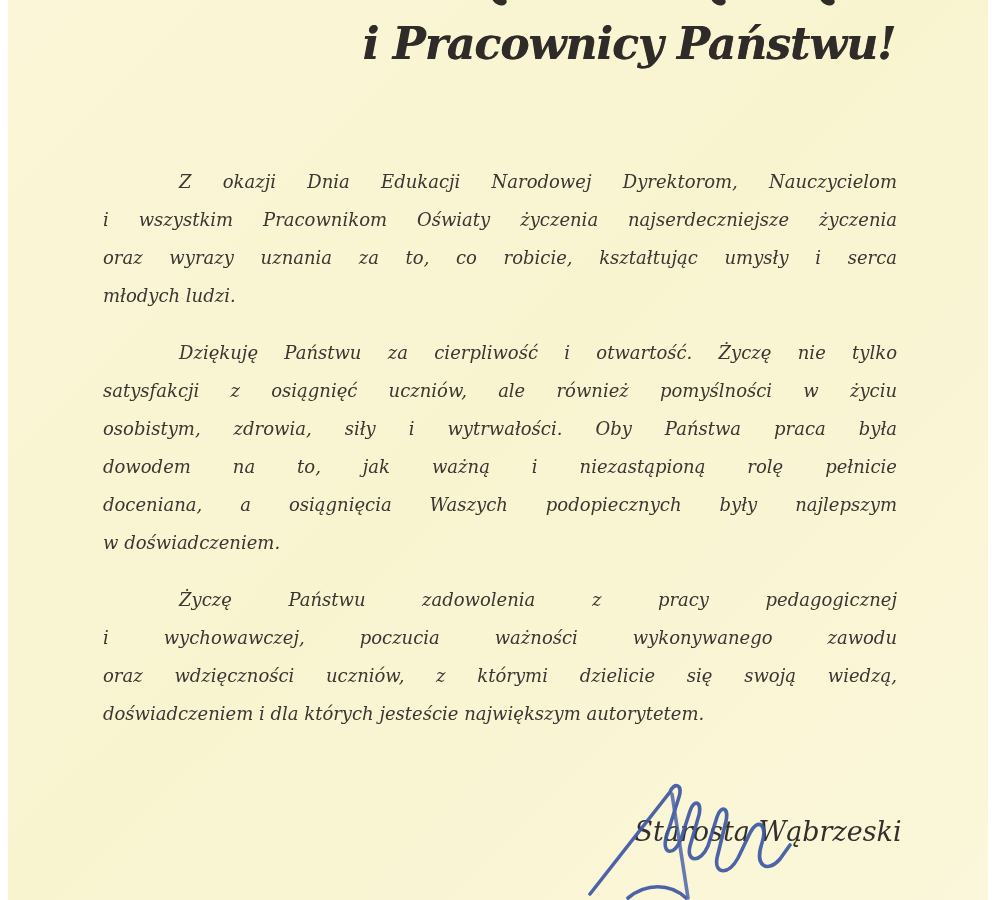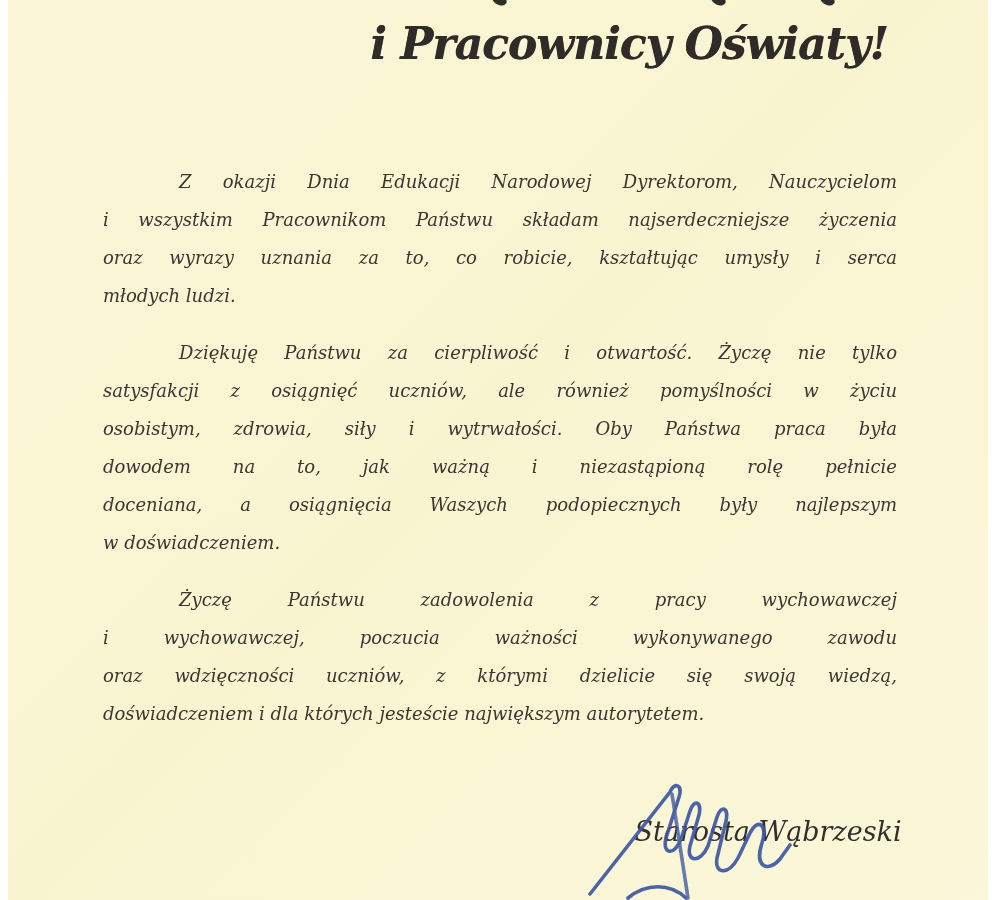--- a/index.html
+++ b/index.html
@@ -89,42 +89,42 @@
 </head>
 <body>
 
 <div class="page">
   <div class="paper">
 
     <div class="frag f1"></div>
     <div class="frag f2"></div>
     <div class="frag f3"></div>
 
-    <h1 class="heading">i Pracownicy Oświaty!</h1>
+    <h1 class="heading">i Pracownicy Państwu!</h1>
 
     <div class="body-text">
 
       <div class="para">
         <div class="line first">Z okazji Dnia Edukacji Narodowej Dyrektorom, Nauczycielom</div>
-        <div class="line">i wszystkim Pracownikom Państwu składam najserdeczniejsze życzenia</div>
+        <div class="line">i wszystkim Pracownikom Oświaty życzenia najserdeczniejsze życzenia</div>
         <div class="line">oraz wyrazy uznania za to, co robicie, kształtując umysły i serca</div>
         <div class="line plast">młodych ludzi.</div>
       </div>
 
       <div class="para">
         <div class="line first">Dziękuję Państwu za cierpliwość i otwartość. Życzę nie tylko</div>
         <div class="line">satysfakcji z osiągnięć uczniów, ale również pomyślności w życiu</div>
         <div class="line">osobistym, zdrowia, siły i wytrwałości. Oby Państwa praca była</div>
         <div class="line">dowodem na to, jak ważną i niezastąpioną rolę pełnicie</div>
         <div class="line">doceniana, a osiągnięcia Waszych podopiecznych były najlepszym</div>
         <div class="line plast">w doświadczeniem.</div>
       </div>
 
       <div class="para">
-        <div class="line first">Życzę Państwu zadowolenia z pracy wychowawczej</div>
+        <div class="line first">Życzę Państwu zadowolenia z pracy pedagogicznej</div>
         <div class="line">i wychowawczej, poczucia ważności wykonywanego zawodu</div>
         <div class="line">oraz wdzięczności uczniów, z którymi dzielicie się swoją wiedzą,</div>
         <div class="line plast">doświadczeniem i dla których jesteście największym autorytetem.</div>
       </div>
 
     </div>
 
     <div class="sig-block">
       <div class="sig-title">Starosta Wąbrzeski</div>
     </div>

